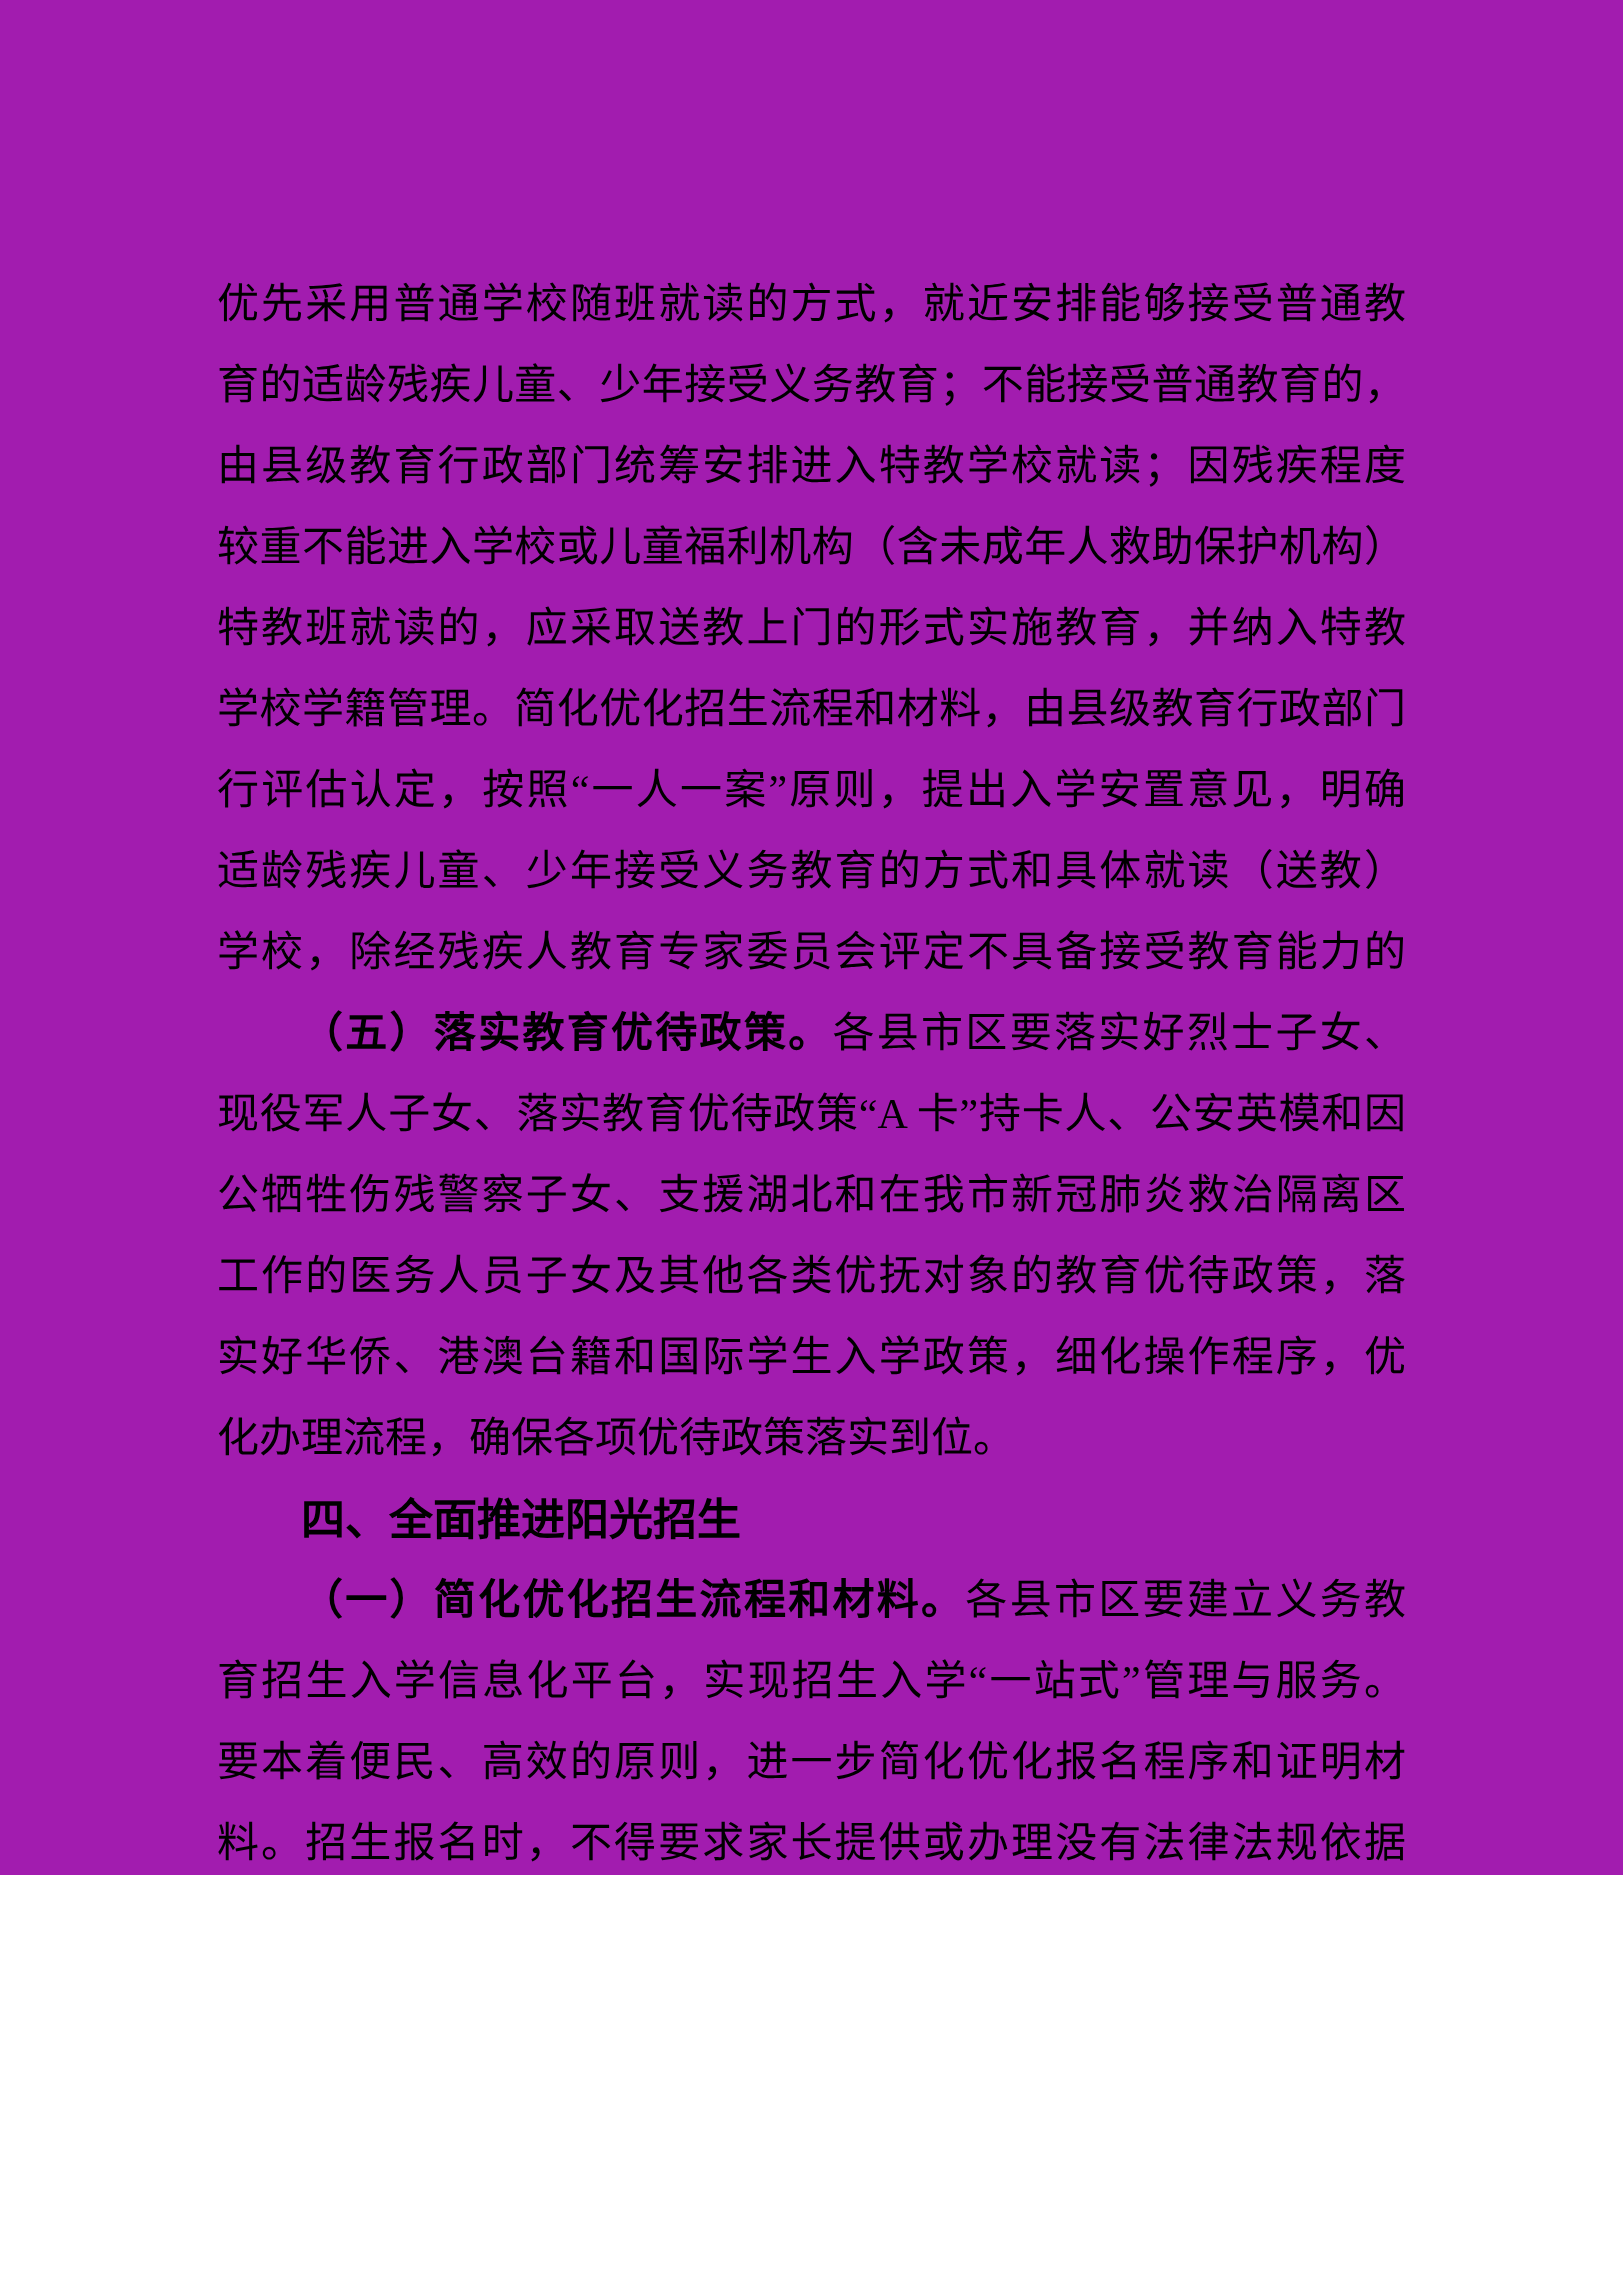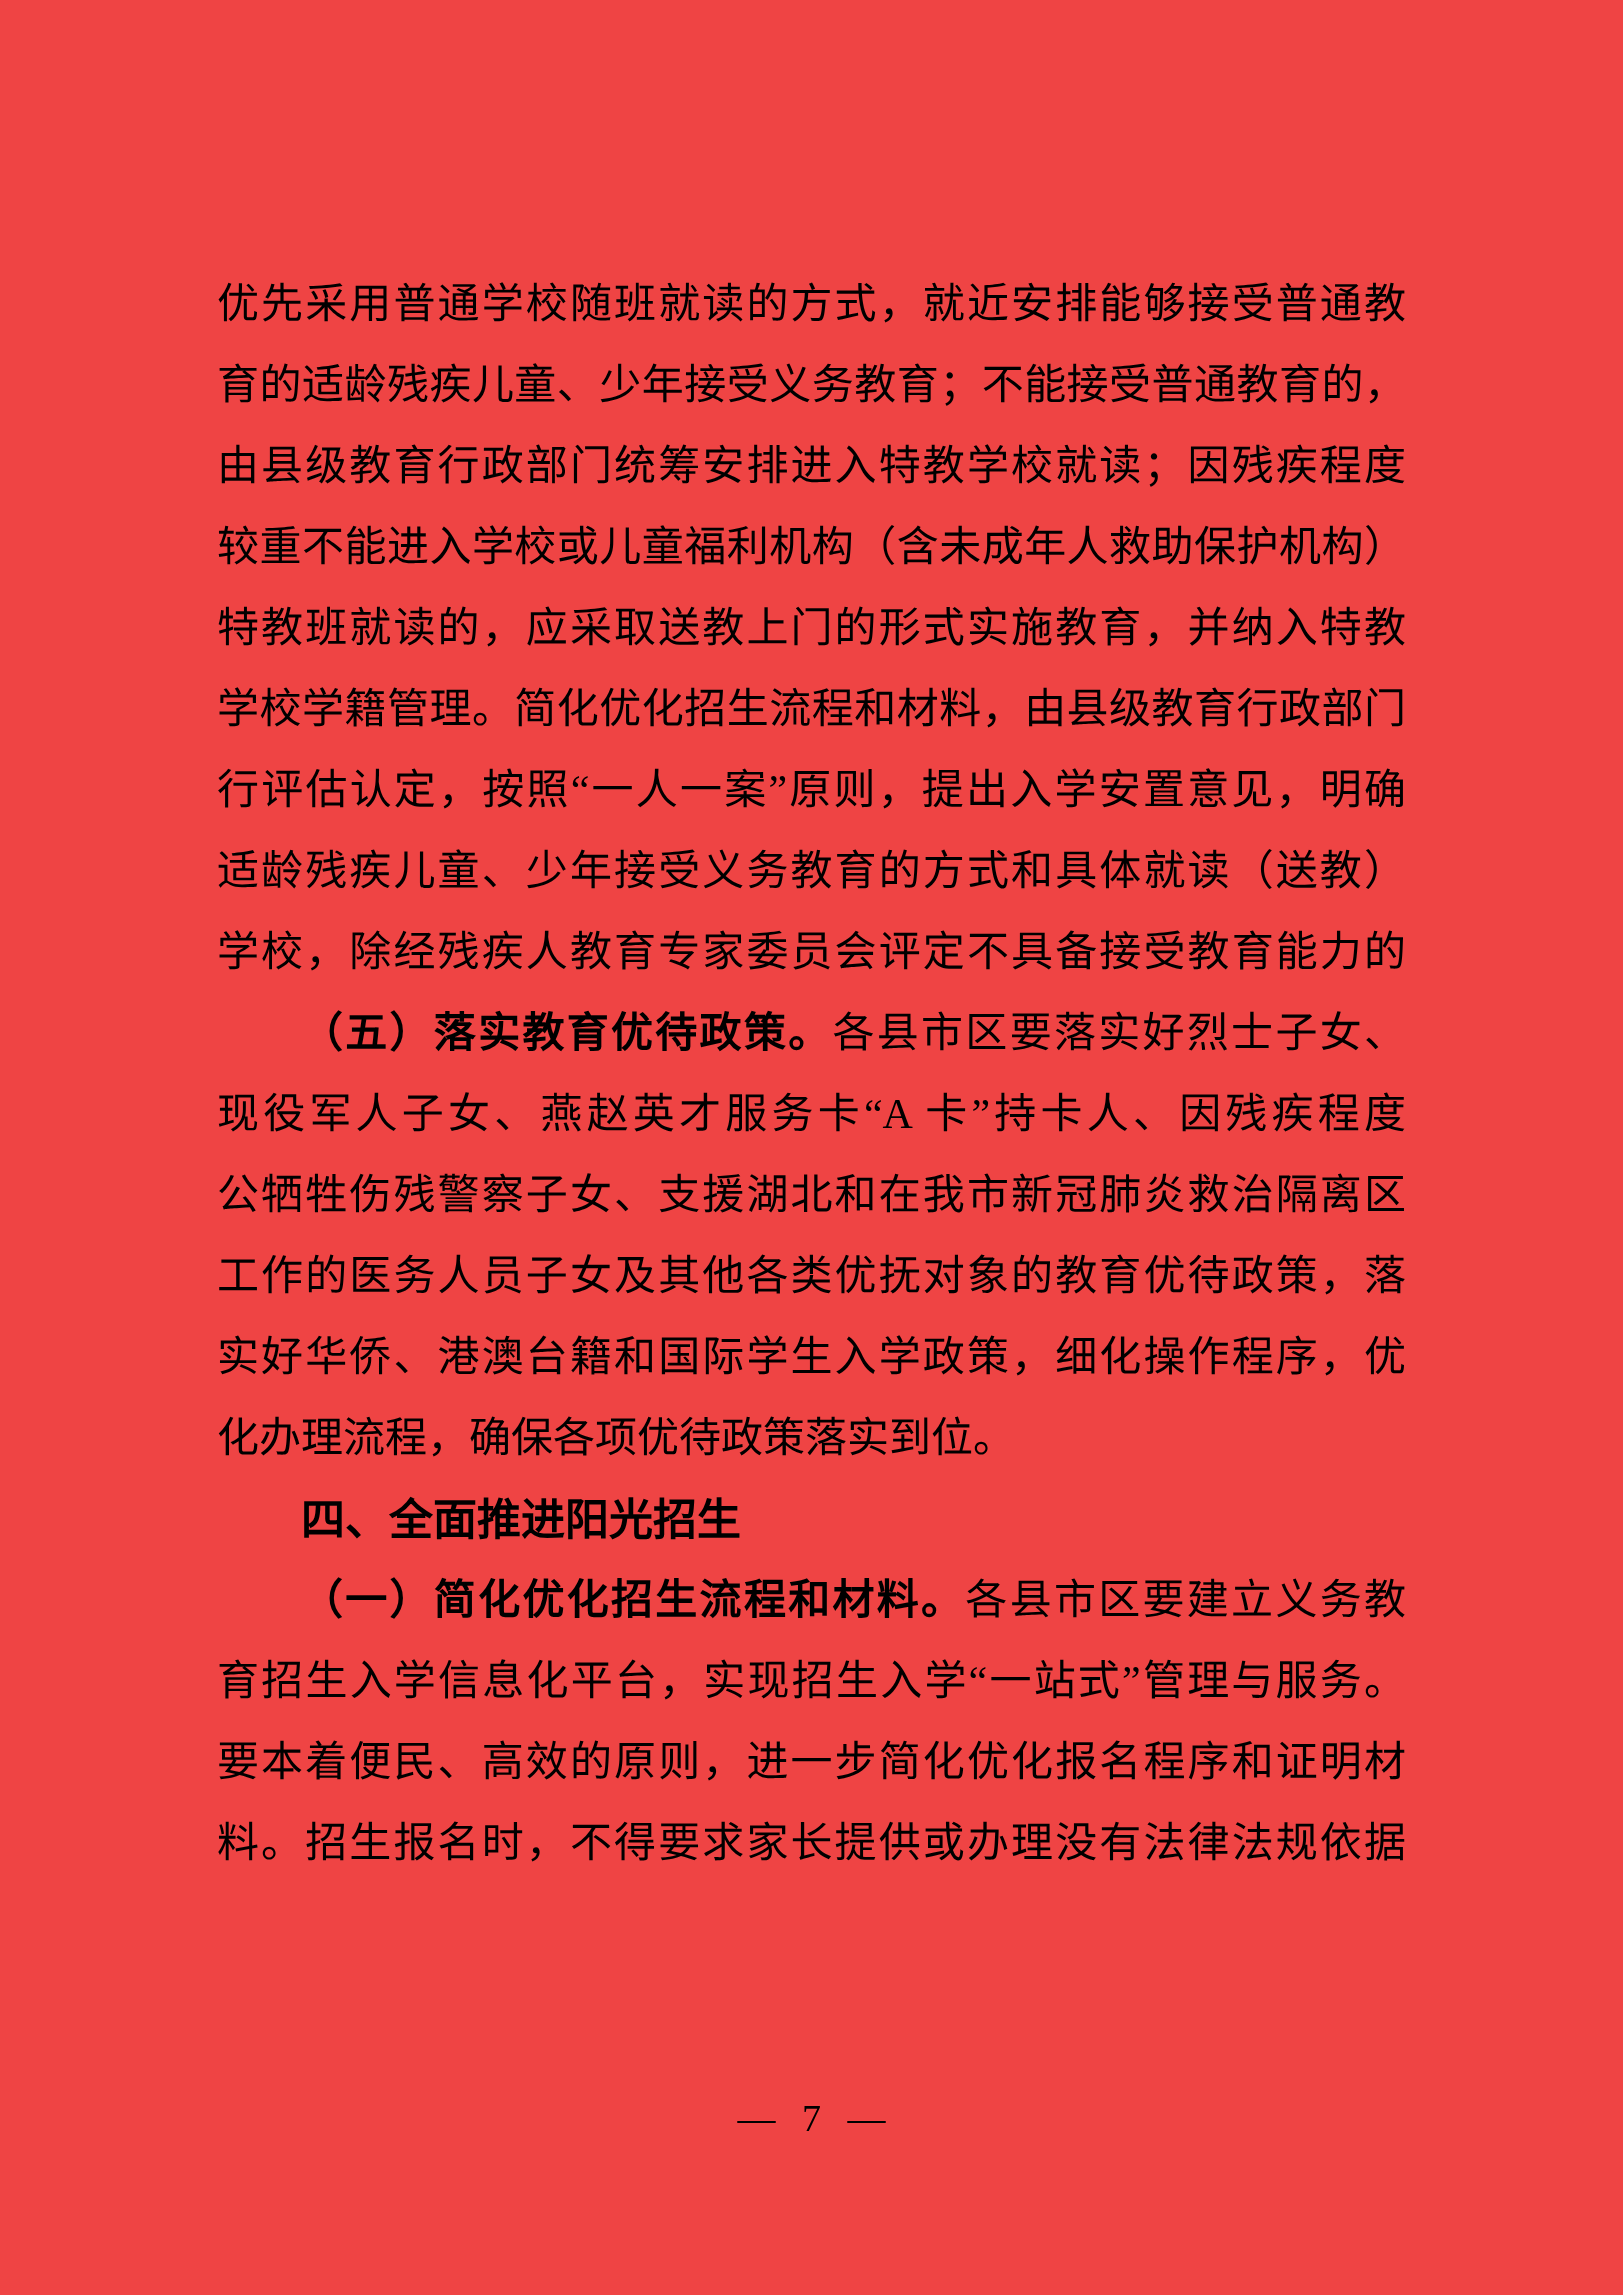--- a/index.html
+++ b/index.html
@@ -3,22 +3,22 @@
 <meta charset="utf-8">
 <style>
   html, body {
     margin: 0;
     padding: 0;
     background: #ffffff;
   }
   .page {
     position: relative;
     width: 1623px;
-    height: 2295px;
-    background: #ef4444;
+    height: 1875px;
+    background: #a21caf;
     color: #000000;
     font-family: "Liberation Serif", serif;
     overflow: hidden;
     text-decoration: underline;
   }
   .textblock {
     position: absolute;
     left: 217px;
     top: 264px;
     width: 1189px;
@@ -70,21 +70,21 @@
     <div class="line">由县级教育行政部门统筹安排进入特教学校就读；因残疾程度</div>
     <div class="line">较重不能进入学校或儿童福利机构（含未成年人救助保护机构）</div>
     <div class="line">特教班就读的，应采取送教上门的形式实施教育，并纳入特教</div>
     <div class="line">学校学籍管理。简化优化招生流程和材料，由县级教育行政部门</div>
     <div class="line">行评估认定，按照“一人一案”原则，提出入学安置意见，明确</div>
     <div class="line">适龄残疾儿童、少年接受义务教育的方式和具体就读（送教）</div>
     <div class="line">学校，除经残疾人教育专家委员会评定不具备接受教育能力的</div>
     <div class="line indent">
       <span class="clause-heading">（五）落实教育优待政策。</span><span>各县市区要落实好烈士子女、</span>
     </div>
-    <div class="line">现役军人子女、燕赵英才服务卡“A 卡”持卡人、因残疾程度</div>
+    <div class="line">现役军人子女、落实教育优待政策“A 卡”持卡人、公安英模和因</div>
     <div class="line">公牺牲伤残警察子女、支援湖北和在我市新冠肺炎救治隔离区</div>
     <div class="line">工作的医务人员子女及其他各类优抚对象的教育优待政策，落</div>
     <div class="line">实好华侨、港澳台籍和国际学生入学政策，细化操作程序，优</div>
     <div class="line short">化办理流程，确保各项优待政策落实到位。</div>
     <div class="line section indent">四、全面推进阳光招生</div>
     <div class="line indent">
       <span class="clause-heading">（一）简化优化招生流程和材料。</span><span>各县市区要建立义务教</span>
     </div>
     <div class="line">育招生入学信息化平台，实现招生入学“一站式”管理与服务。</div>
     <div class="line">要本着便民、高效的原则，进一步简化优化报名程序和证明材</div>

